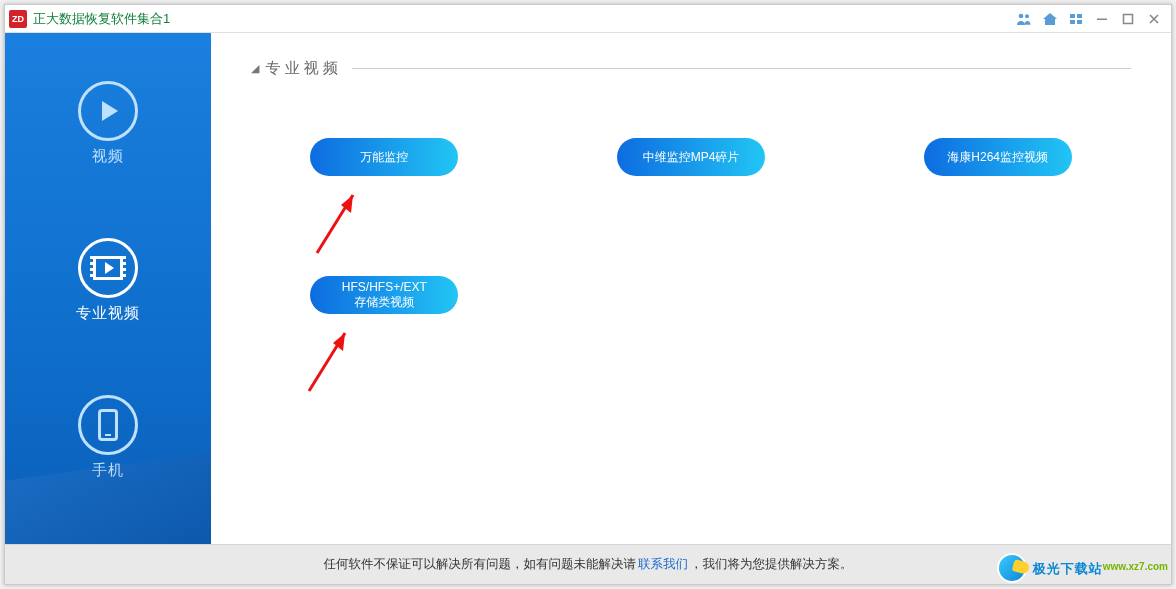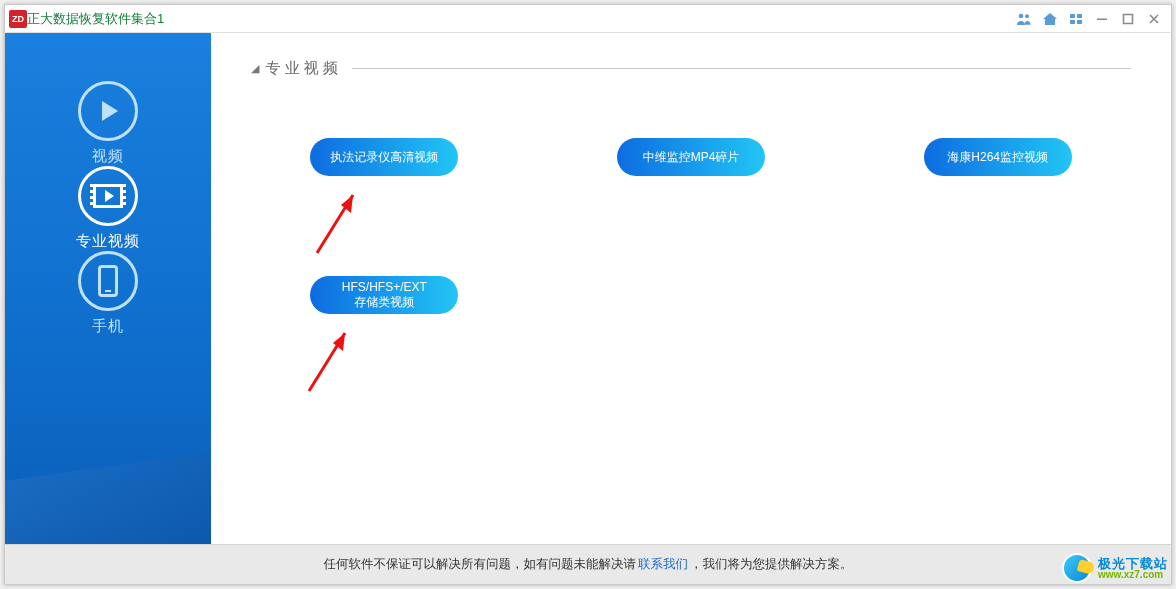--- a/index.html
+++ b/index.html
@@ -33,20 +33,21 @@
 .app-logo {
   width: 18px;
   height: 18px;
   background: #d2232a;
   color: #fff;
   font-size: 9px;
   font-weight: bold;
   display: flex;
   align-items: center;
   justify-content: center;
+  margin-right: 6px;
   border-radius: 2px;
 }
 .title-text {
   font-size: 13px;
   color: #15803d;
   flex: 1;
 }
 .title-buttons {
   display: flex;
   gap: 0;
@@ -68,20 +69,21 @@
   position: relative;
   overflow: hidden;
 }
 .sidebar {
   width: 206px;
   background: linear-gradient(180deg, #1a7fde 0%, #0f6ecc 60%, #0a5fb9 100%);
   display: flex;
   flex-direction: column;
   align-items: center;
   padding-top: 48px;
+  gap: 72px;
   position: relative;
   overflow: hidden;
 }
 .sidebar::after {
   content: "";
   position: absolute;
   bottom: -40px;
   left: -30px;
   width: 300px;
   height: 120px;
@@ -240,21 +242,21 @@
 }
 .wm-circle::after{
   content:"";
   position:absolute;
   right:-4px; top:6px;
   width:16px; height:12px;
   border-radius: 6px 10px 10px 4px;
   background:#ffcf2e;
   transform: rotate(15deg);
 }
-.wm-text { display:flex; flex-direction:column; line-height:1; }
+.wm-text { display:flex; line-height:1; }
 .wm-cn { font-size:13px; color:#0a89d4; font-weight:600; letter-spacing:1px; }
 .wm-en { font-size:10px; color:#75b500;font-weight:bold; }
 </style>
 </head>
 <body>
 
 <div class="window">
 
   <div class="titlebar">
     <div class="app-logo">ZD</div>
@@ -330,21 +332,21 @@
 
     <div class="main">
       <div class="section-head">
         <span class="arrow">◢</span>
         <span>专 业 视 频</span>
         <span class="line"></span>
       </div>
 
       <div class="button-grid">
         <div class="tool-btn">
-            <span>执法记录仪高清视频</span>
+            <span>万能监控</span>
           </div>
         <div class="tool-btn">
             <span>中维监控MP4碎片</span>
           </div>
         <div class="tool-btn">
             <span>海康H264监控视频</span>
           </div>
         <div class="tool-btn">
             <span>HFS/HFS+/EXT<br>存储类视频</span>
           </div>

